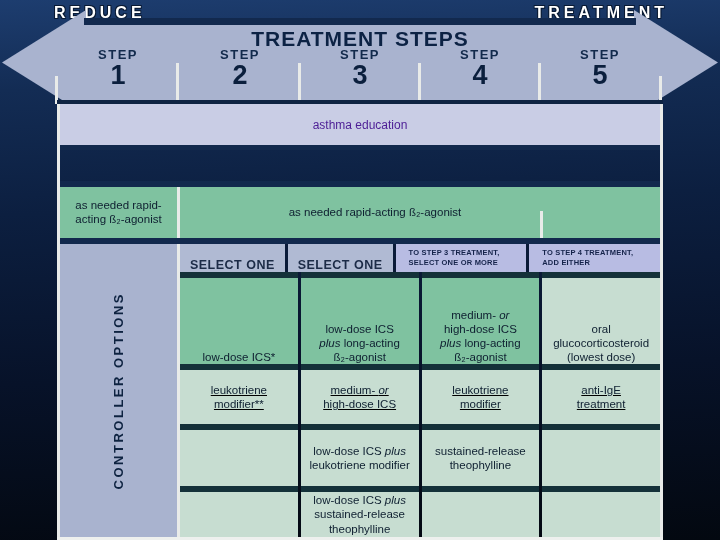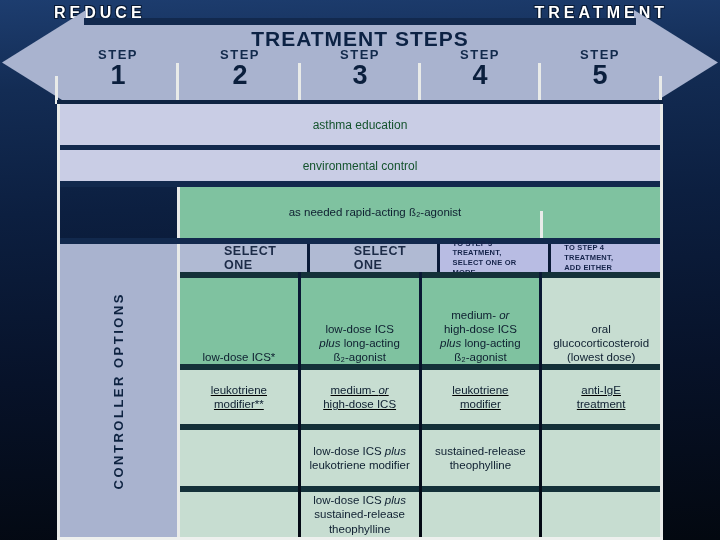--- a/index.html
+++ b/index.html
@@ -26,21 +26,21 @@
     font-size:21px;font-weight:800;letter-spacing:1px;color:#0c2244;
   }
   .step-group{top:48px;width:84px;text-align:center;color:#122a4c;line-height:1;}
   .step-word{font-size:13px;font-weight:600;letter-spacing:1.5px;}
   .step-num{font-size:27px;font-weight:800;color:#0b1f3d;margin-top:1px;}
   .vdiv{background:#e9ebe9;width:3px;}
   
   .table-wrap{left:57px;top:100px;width:606px;height:440px;}
   .tline{background:#12294d;}
   .full-row{
-    left:3px;width:600px;background:#c9cde5;color:#14532d;
+    left:3px;width:600px;background:#c9cde5;color:#4c1d95;
     display:flex;align-items:center;justify-content:center;font-size:12px;
   }
   .green{background:#7fc2a0;}
   .pale{background:#c7ddd1;}
   .cell-text{color:#0e1f30;font-size:11.5px;line-height:1.2;text-align:center;}
   .reliever-1{
     left:3px;top:87px;width:117px;height:51px;display:flex;flex-direction:column;
     align-items:center;justify-content:center;
   }
   .reliever-wide{
@@ -53,21 +53,21 @@
   }
   .side-label{
     writing-mode:vertical-lr;transform:rotate(180deg);
     font-size:13px;font-weight:800;letter-spacing:2.5px;color:#0d2240;white-space:nowrap;
   }
   .ctrl-grid{left:123px;top:144px;width:480px;height:293px;display:flex;flex-direction:column;}
   .grid-row{display:flex;gap:3px;}
   .grid-row>div{flex:1 1 0;min-width:0;}
   .hdr-selectone{
     background:#b0bad3;display:flex;align-items:flex-end;justify-content:center;
-    font-size:12.5px;font-weight:700;letter-spacing:0.5px;color:#1c2b47;padding-left:44px;
+    font-size:12.5px;font-weight:700;letter-spacing:0.5px;color:#1c2b47;
   }
   .hdr-tostep{
     background:#b8bce3;display:flex;flex-direction:column;justify-content:center;
     padding:2px 13px;box-sizing:border-box;
     font-size:7.5px;font-weight:800;color:#15234a;line-height:1.3;text-align:left;letter-spacing:0.2px;
   }
   .sep-dark{background:#143139;}
   .body-cell{display:flex;flex-direction:column;align-items:center;justify-content:center;}
   .body-cell.top{justify-content:flex-end;padding-top:5px;box-sizing:border-box;}
   .line{color:#0e1f30;font-size:11.5px;line-height:1.22;text-align:center;white-space:nowrap;}
@@ -115,23 +115,26 @@
   <div class="abs vdiv" style="left:659px;top:76px;height:28px;"></div>
 
   <div class="abs table-wrap">
     <div class="abs tline" style="left:0;top:0;width:606px;height:4px;background:#0e2342;"></div>
     <div class="abs vdiv" style="left:0;top:4px;height:436px;"></div>
     <div class="abs vdiv" style="left:603px;top:4px;height:436px;"></div>
     <div class="abs" style="left:0;top:437px;width:606px;height:3px;background:#eef0ee;"></div>
 
     <div class="abs full-row" style="top:4px;height:41px;">asthma education</div>
     <div class="abs tline" style="left:3px;top:45px;width:600px;height:5px;"></div>
-    <div class="abs full-row" style="top:50px;height:31px;">environmental control</div>
     <div class="abs tline" style="left:3px;top:81px;width:600px;height:6px;"></div>
 
+    <div class="abs green reliever-1">
+      <div class="cell-text">as needed rapid-</div>
+      <div class="cell-text">acting ß₂-agonist</div>
+    </div>
     <div class="abs vdiv" style="left:120px;top:87px;height:51px;"></div>
     <div class="abs green reliever-wide">
       <div class="cell-text">as needed rapid-acting ß₂-agonist</div>
     </div>
     <div class="abs vdiv" style="left:483px;top:111px;height:33px;"></div>
     <div class="abs tline" style="left:3px;top:138px;width:600px;height:6px;"></div>
 
     <div class="abs side-col">
       <div class="side-label">CONTROLLER OPTIONS</div>
     </div>

